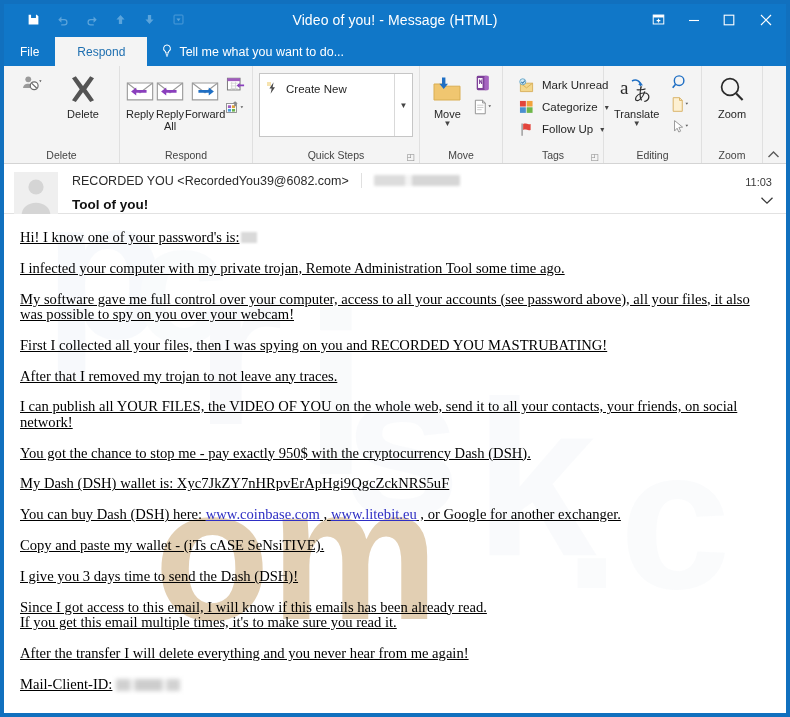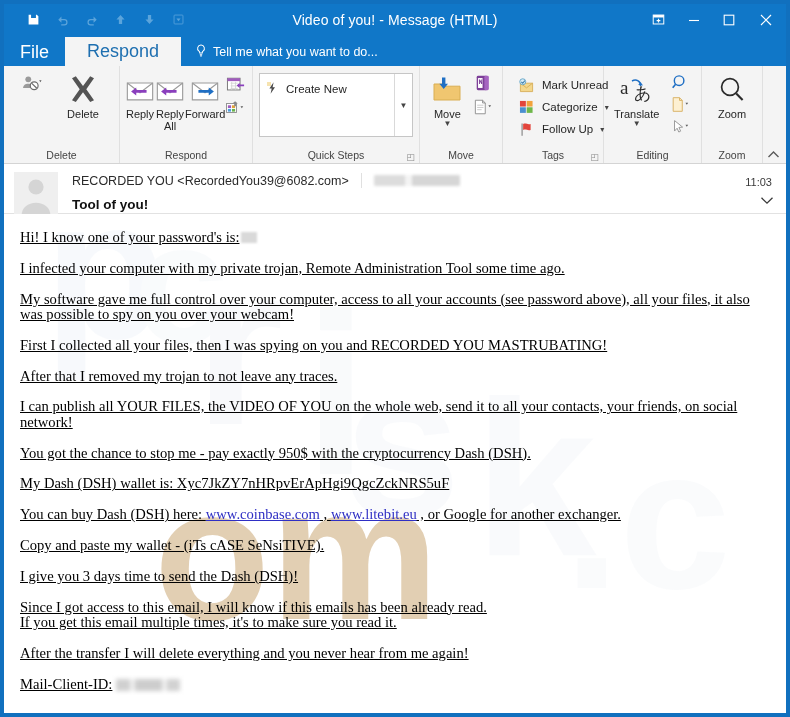--- a/index.html
+++ b/index.html
@@ -89,21 +89,21 @@
     display: flex;
     align-items: flex-end;
     position: relative;
   }
   .tab {
     height: 28px;
     padding: 0 16px;
     display: flex;
     align-items: center;
     color: #ffffff;
-    font-size: 18px;
+    font-size: 12px;
   }
   .tab.active {
     background: #f4f4f4;
     color: #1e6fb0;
     height: 29px;
     padding: 0 22px;
   }
   .tellme {
     display: flex;
     align-items: center;

